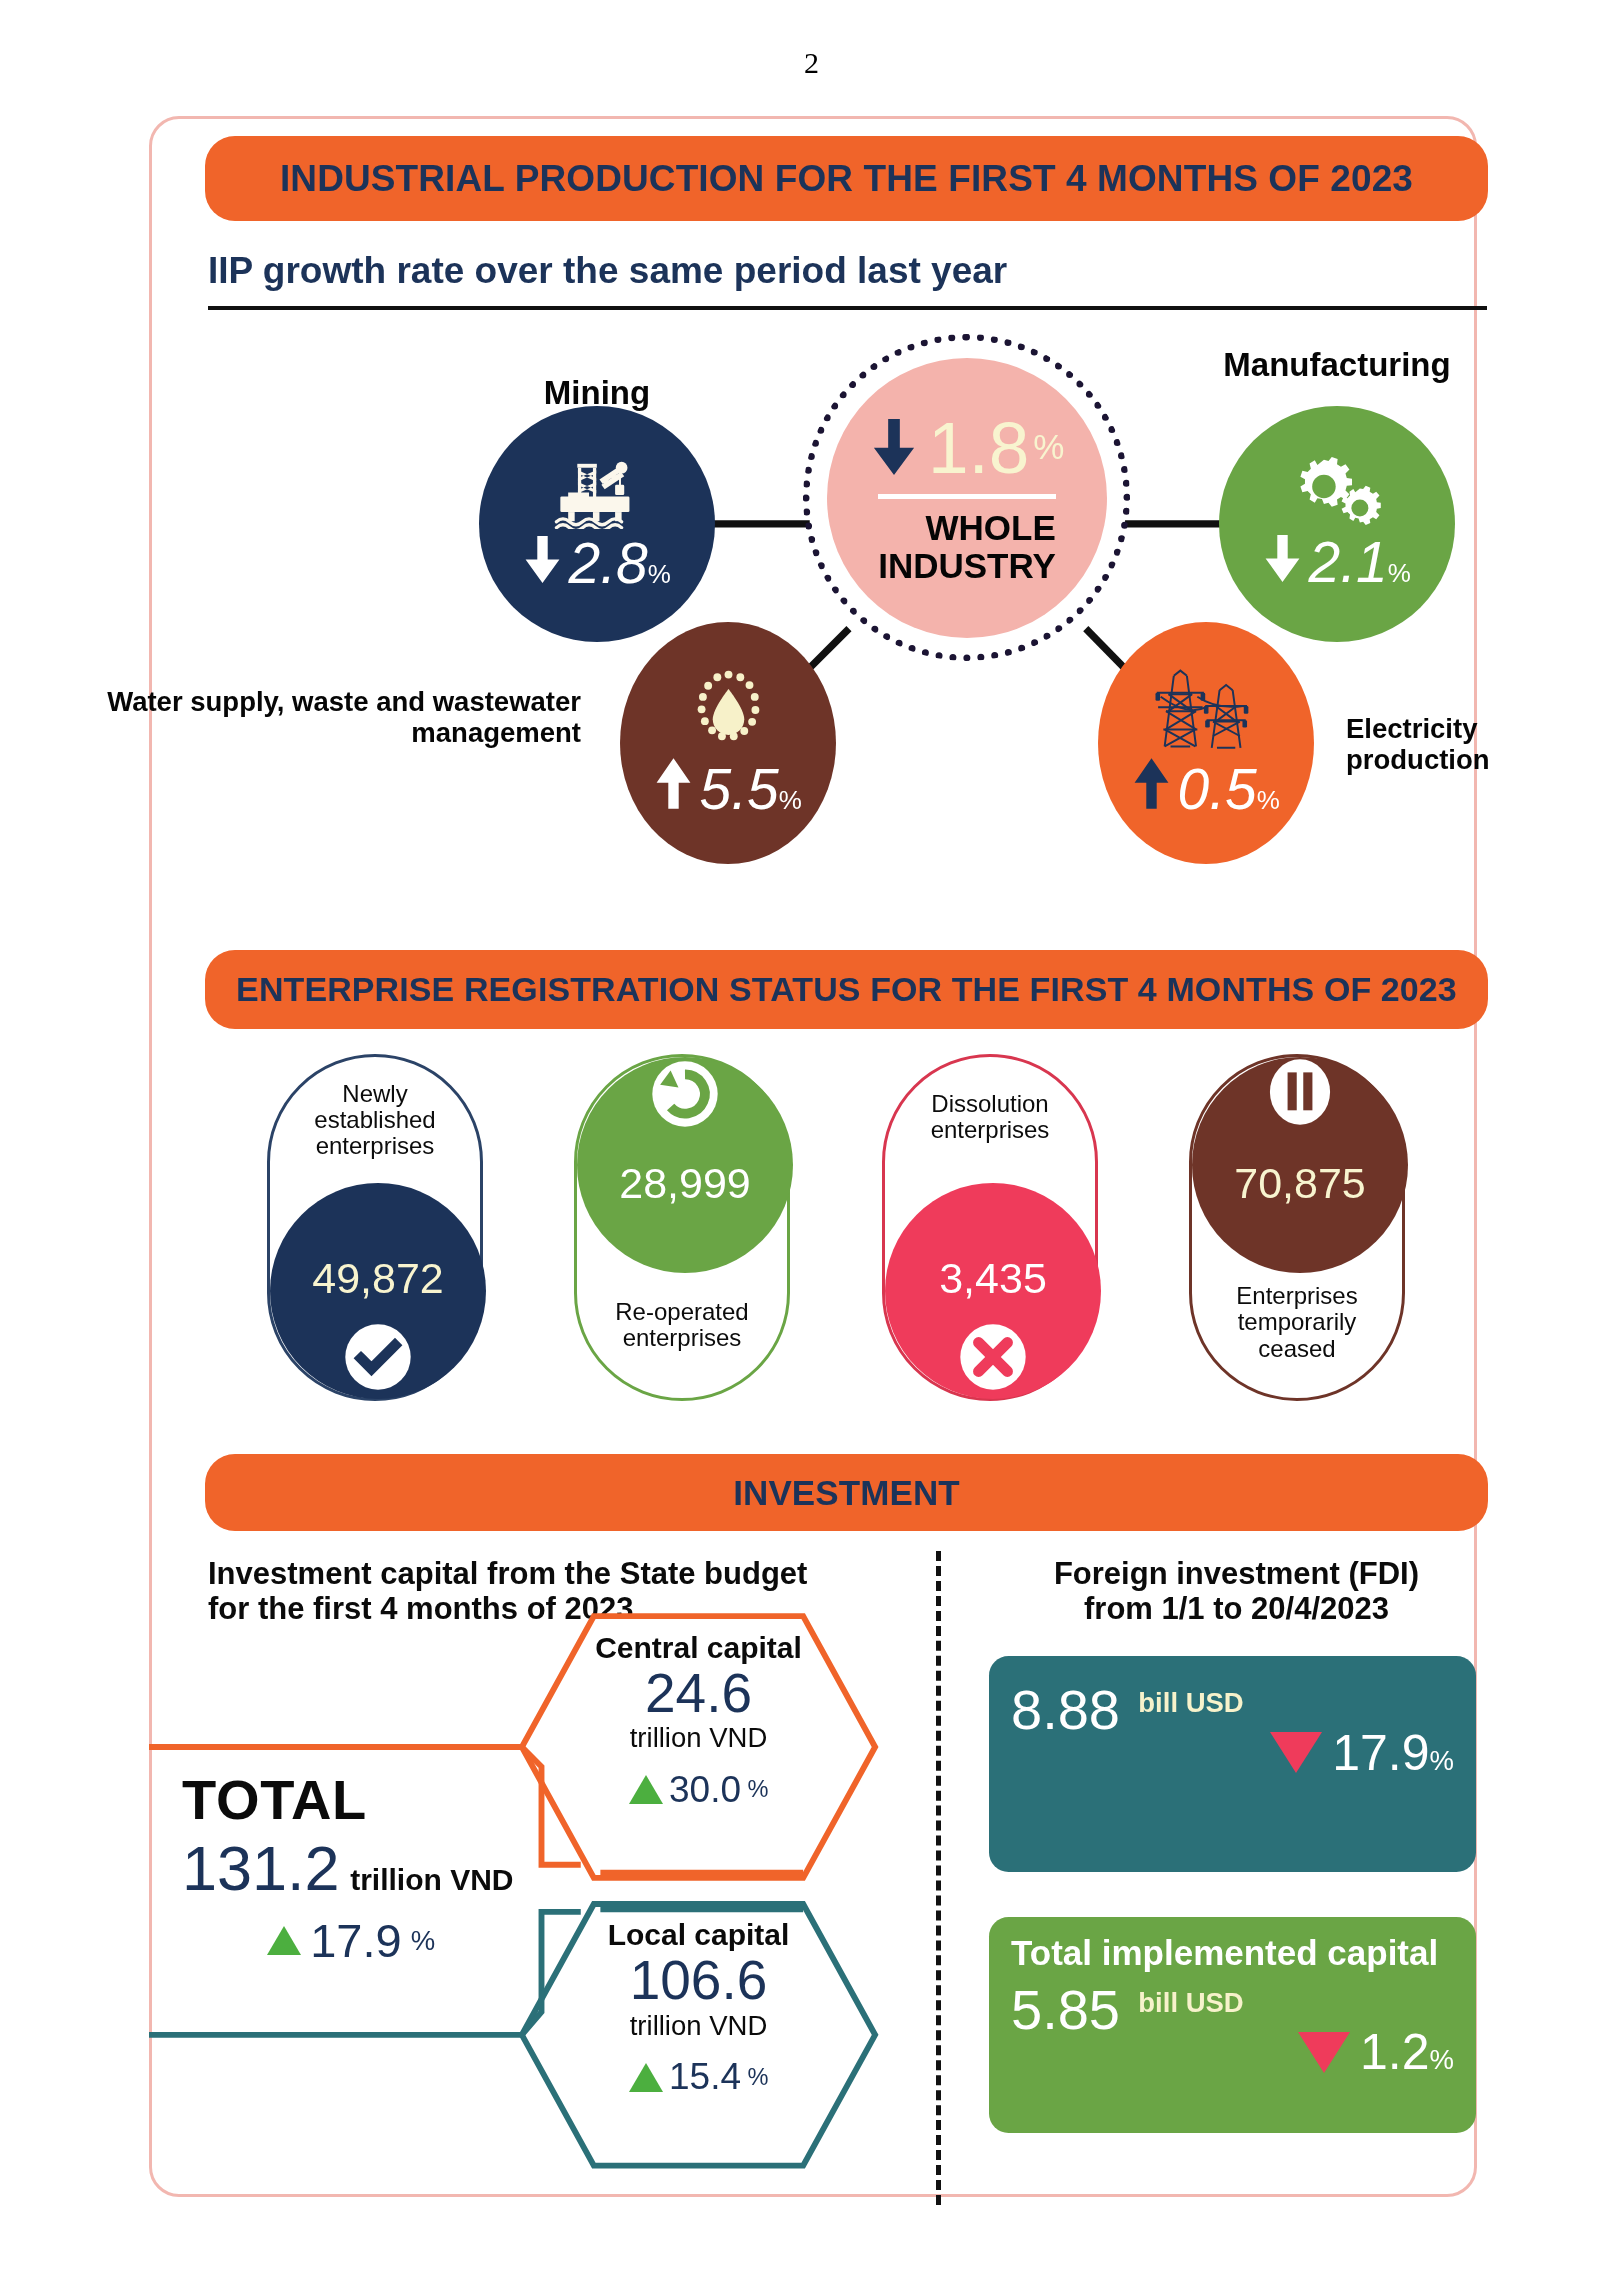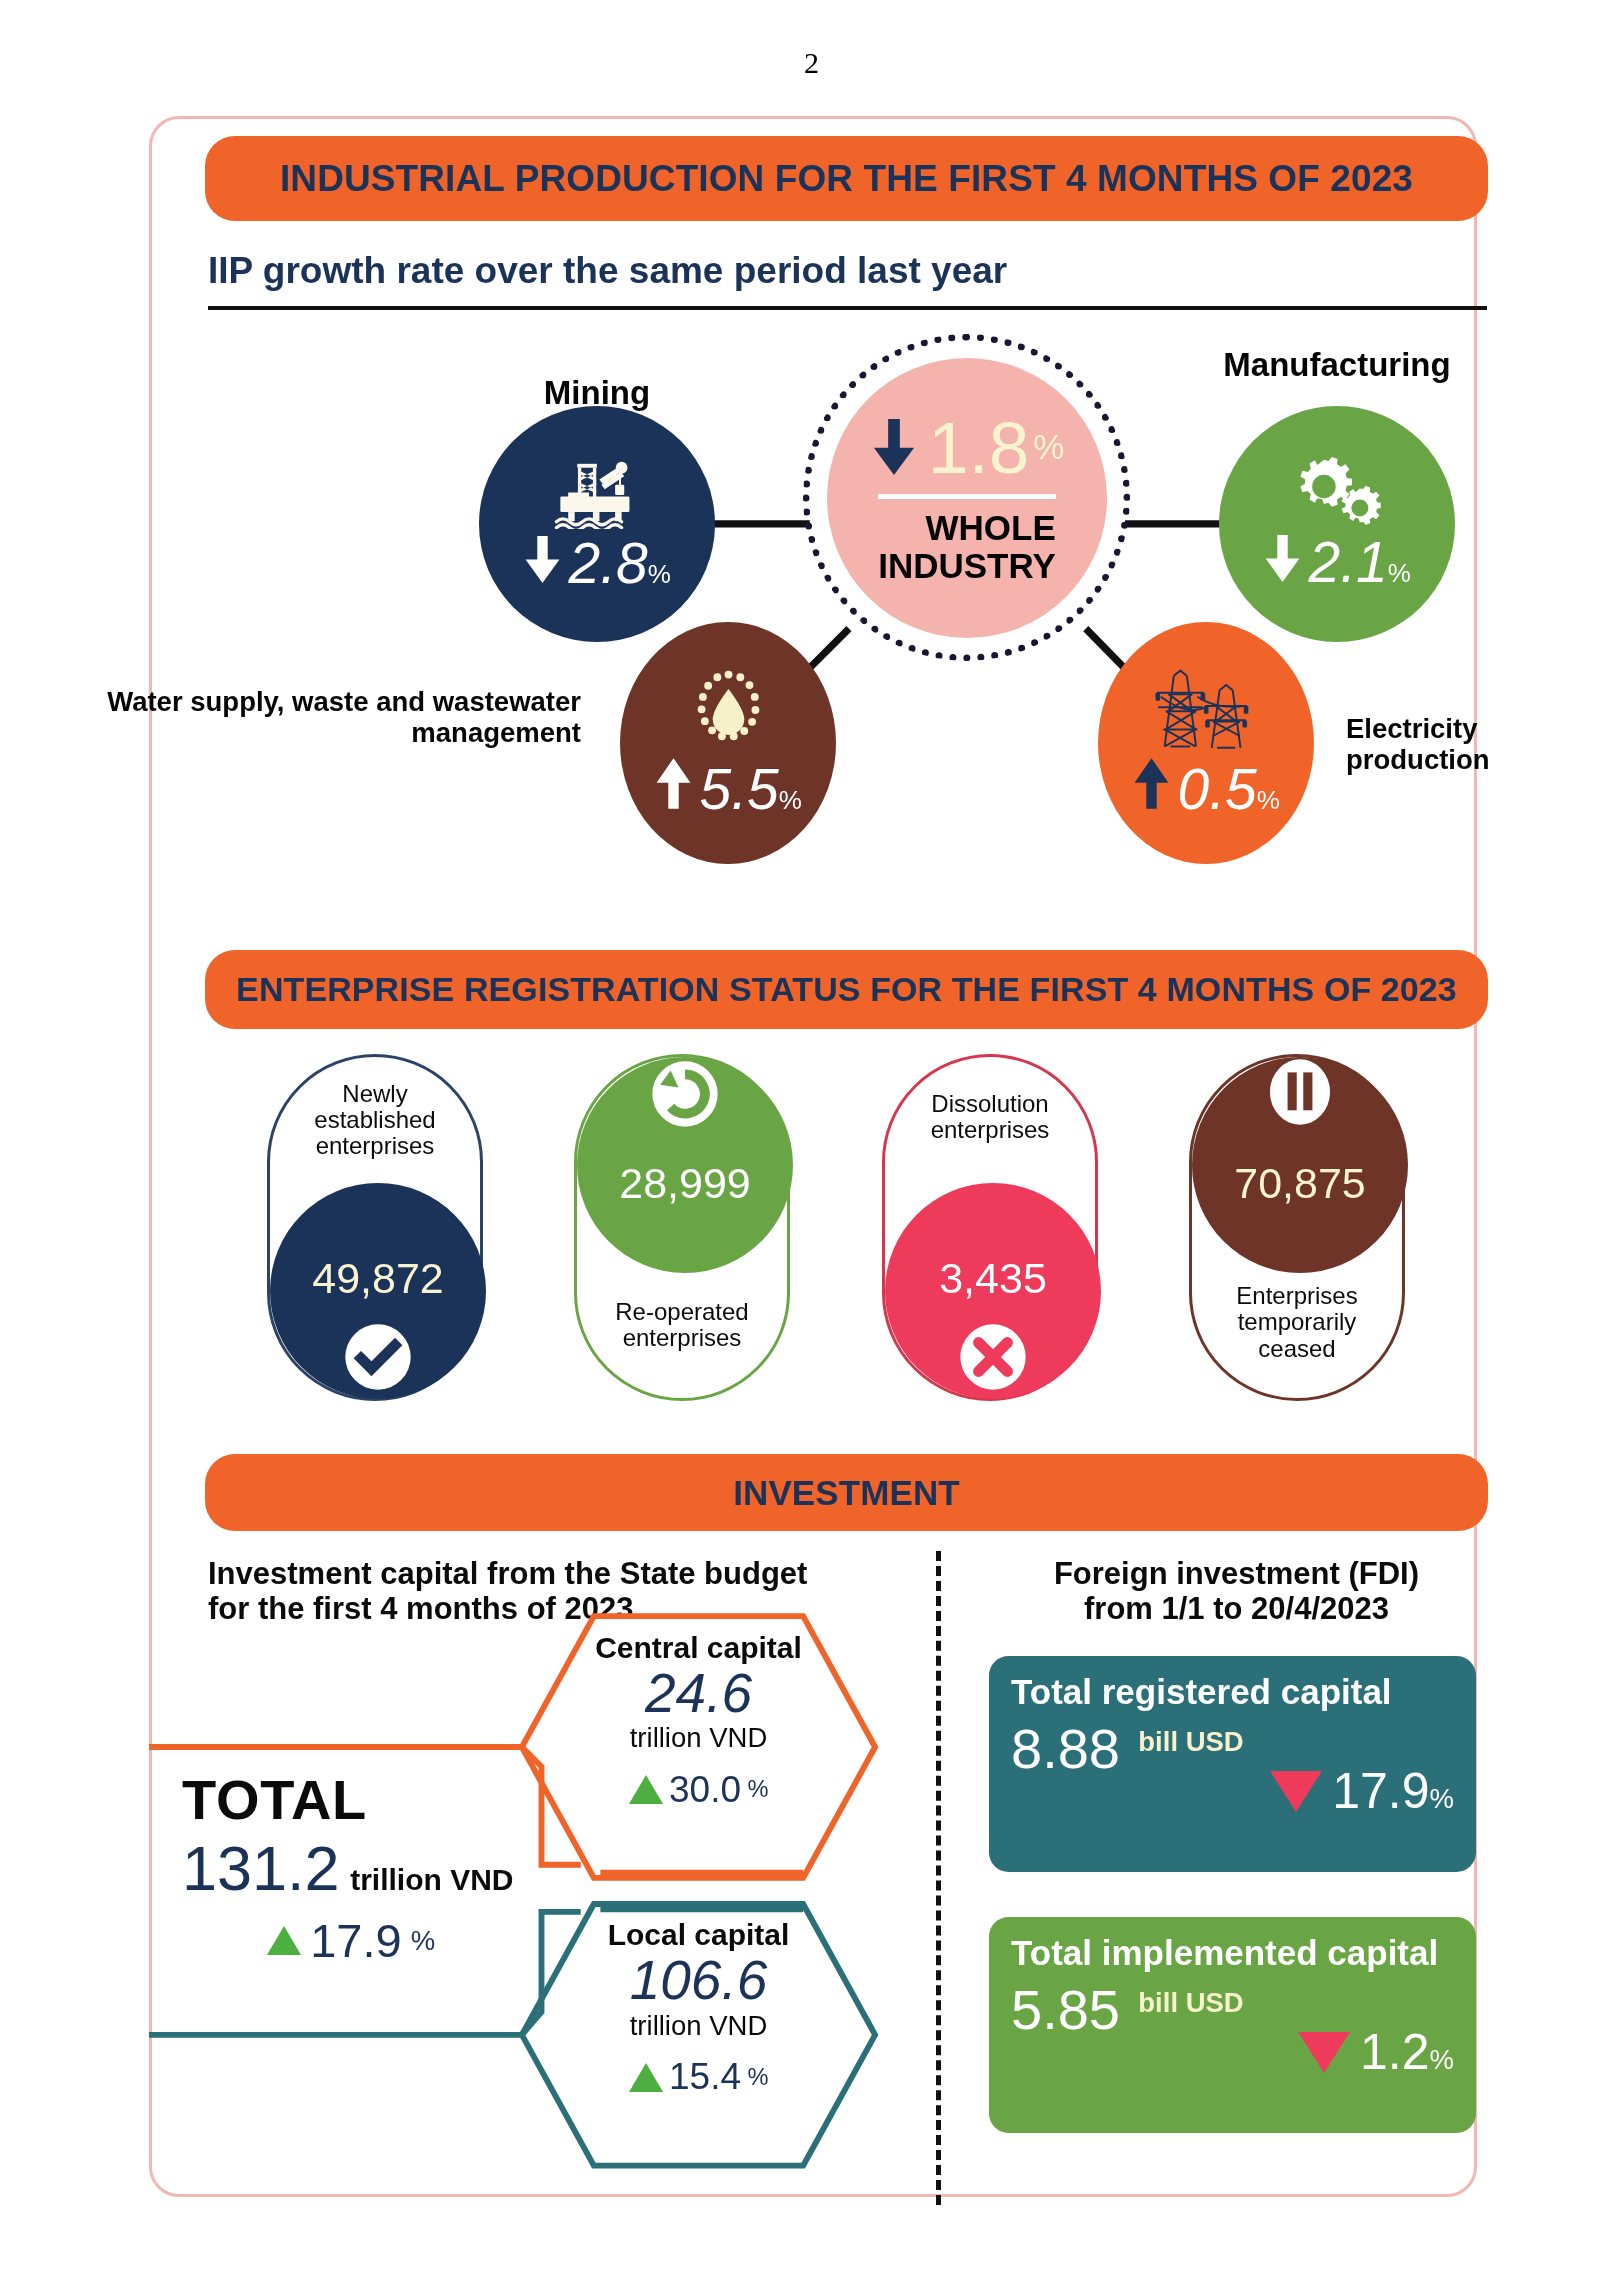--- a/index.html
+++ b/index.html
@@ -75,21 +75,21 @@
   .inv-sub{position:absolute;font-size:31px;font-weight:bold;color:#0b0b0b;line-height:1.14;}
   #inv-left-title{left:208px;top:1556px;width:661px;text-align:left;}
   #inv-right-title{left:988px;top:1556px;width:497px;text-align:center;}
 
   .divider{position:absolute;left:936px;top:1551px;width:0;height:654px;
     border-left:5.9px dashed #111;}
 
   .hexwrap{position:absolute;left:149px;top:1603px;width:785px;height:602px;}
   .hex-label{position:absolute;text-align:center;width:275px;}
   .hx-title{font-size:30px;font-weight:bold;color:#0b0b0b;}
-  .hx-val{font-size:55px;color:#1c3359;line-height:1.05;font-style:italic;}
+  .hx-val{font-size:55px;color:#1c3359;line-height:1.05;}
   .hx-unit{font-size:27.5px;color:#0b0b0b;}
   .hx-delta{font-size:37px;color:#1c3359;display:flex;align-items:center;justify-content:center;gap:6.5px;}
   .hx-delta .pc{font-size:23.6px;}
   .tri-up{width:0;height:0;border-left:17px solid transparent;border-right:17px solid transparent;
     border-bottom:29px solid #4caf3f;}
   .tri-down{width:0;height:0;border-left:26px solid transparent;border-right:26px solid transparent;
     border-top:41px solid #ef3b5b;}
 
   .total-box{position:absolute;left:33px;top:164px;width:406px;}
   .total-word{font-size:56px;font-weight:bold;color:#0b0b0b;letter-spacing:0.7px;}
@@ -417,21 +417,20 @@
     </div>
     <div class="total-delta" style="padding-left:85px;">
       <span class="tri-up"></span>
       <span>17.9</span>
       <span class="pc">%</span>
     </div>
   </div>
 </div>
 
 <div class="fdi" id="fdi1">
-  <div class="fdi-title">Total registered capital</div>
   <div class="fdi-row">
     <span class="fdi-val">8.88</span>
     <span class="fdi-unit">bill USD</span>
   </div>
   <div class="fdi-delta">
     <span class="tri-down"></span>
     <span class="fdi-pct">
       <span>17.9</span><span class="pc">%</span>
     </span>
   </div>

